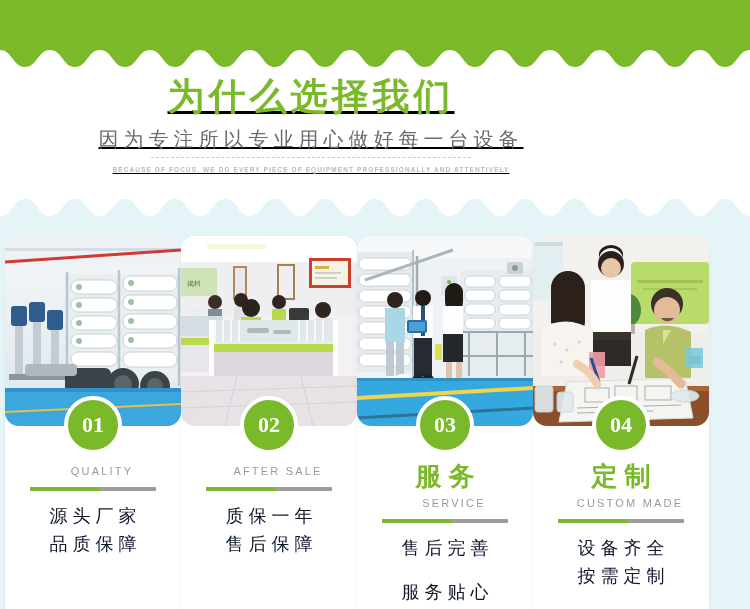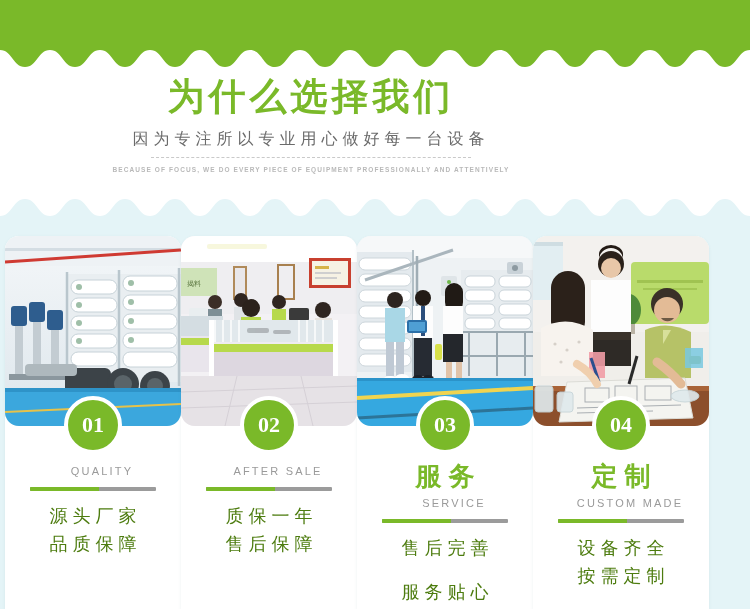--- a/index.html
+++ b/index.html
@@ -30,28 +30,29 @@
   .blue-wave svg{display:block;}
   .blue-body{
     position:absolute;left:0;top:219px;width:750px;height:390px;
     background:#e4f4f7;
   }
 
   
   .heading{
     position:absolute;left:0;top:74px;width:622px;text-align:center;
     z-index:5;
+    text-decoration:underline;
   }
   .main-title{
     font-size:37px;font-weight:bold;color:#7ab929;
     letter-spacing:4px;line-height:46px;
     margin:0;
   }
   .sub-title{
-    font-size:16px;color:#6b6b6b;letter-spacing:5px;
+    font-size:20px;color:#6b6b6b;letter-spacing:5px;
     line-height:26px;margin:6px 0 0 0;font-weight:normal;
   }
   .dash-line{
     width:320px;height:0;margin:5px auto 0 auto;
     border-top:1px dashed #c9c9c9;
   }
   .en-title{
     font-size:6.5px;color:#b9b9b9;letter-spacing:1.1px;
     margin:7px 0 0 0;line-height:10px;white-space:nowrap;
     font-weight:bold;
@@ -98,21 +99,21 @@
   }
   .bar{
     width:126px;height:4px;margin:9px auto 0 auto;
     background:#9b9b9b;position:relative;overflow:hidden;border-radius:1px;
   }
   .bar i{
     position:absolute;left:0;top:0;height:4px;width:55%;
     background:#7ab929;display:block;
   }
   .desc{
-    margin-top:11px;font-size:18px;color:#4d7c0f;
+    margin-top:11px;font-size:18px;color:#0f172a;
     letter-spacing:5px;line-height:28px;text-indent:5px;
   }
 </style>
 </head>
 <body>
 
 <div id="page">
 
   <div class="green-banner"></div>
   <div class="green-wave">

